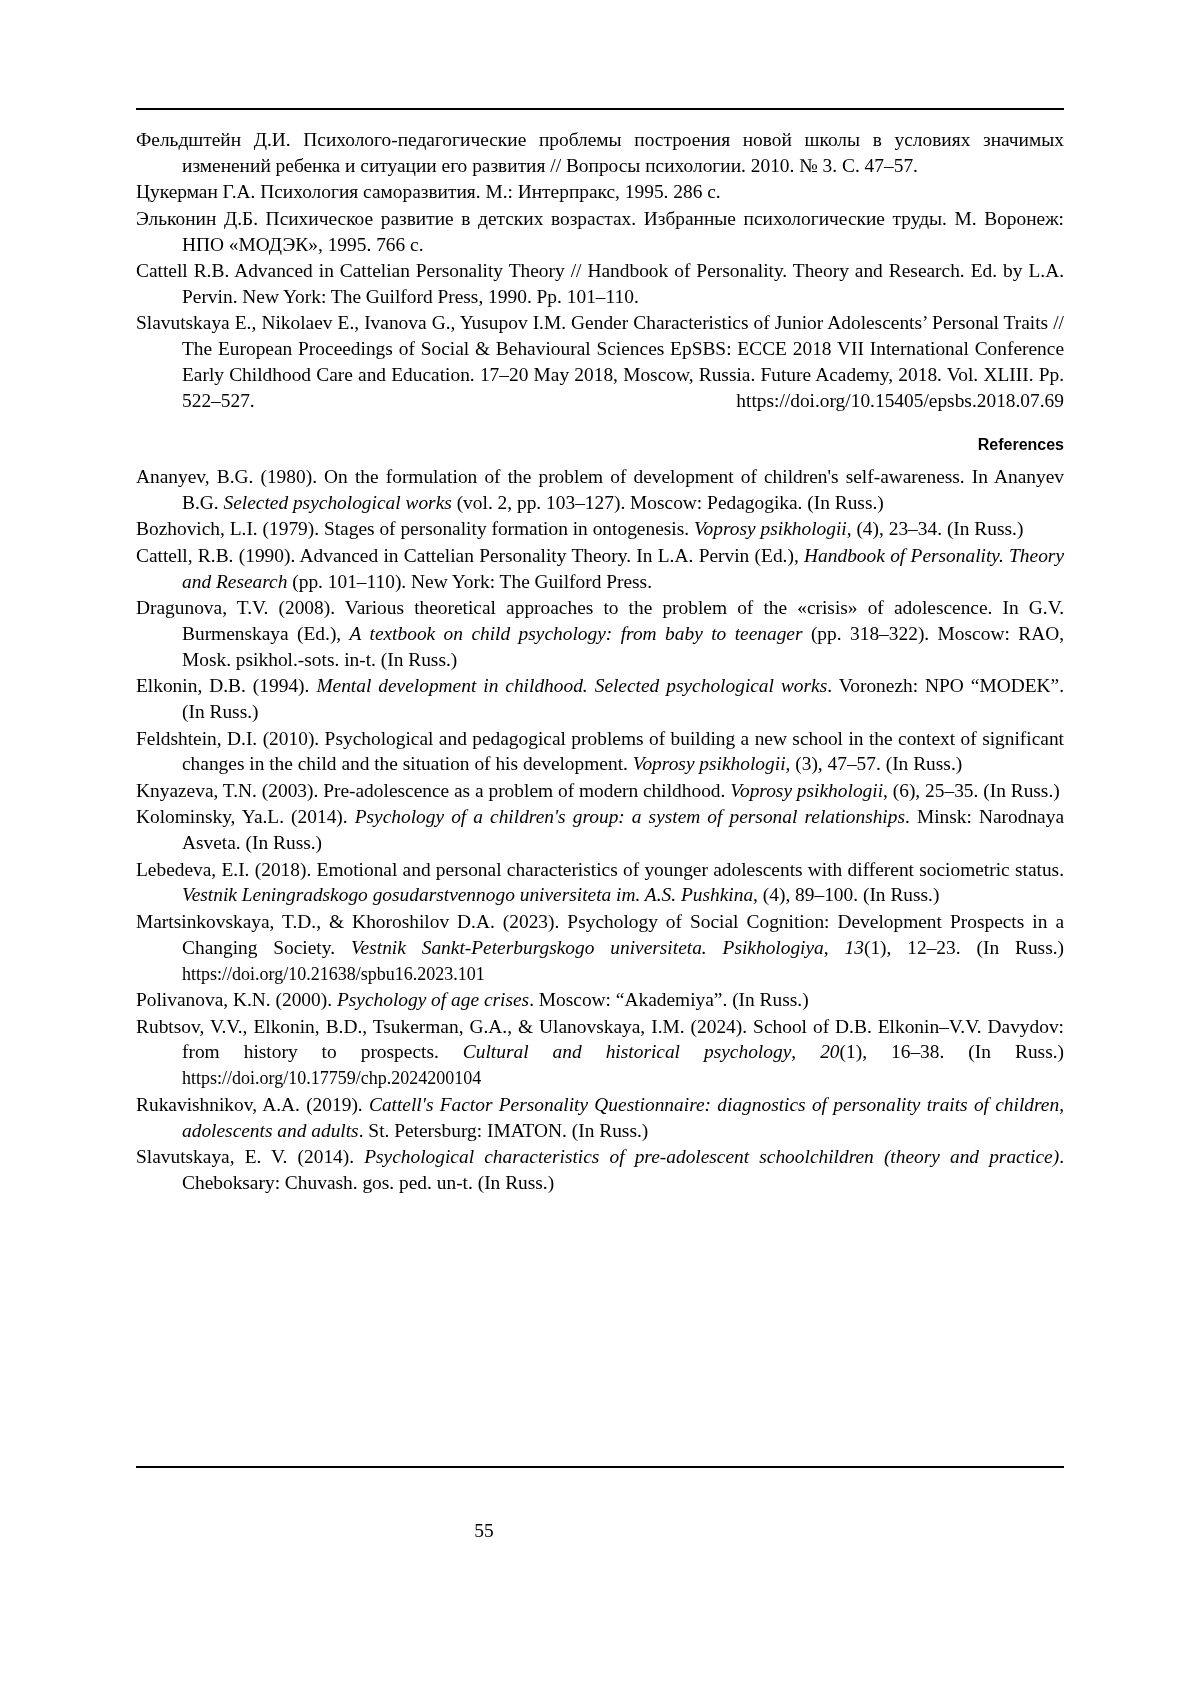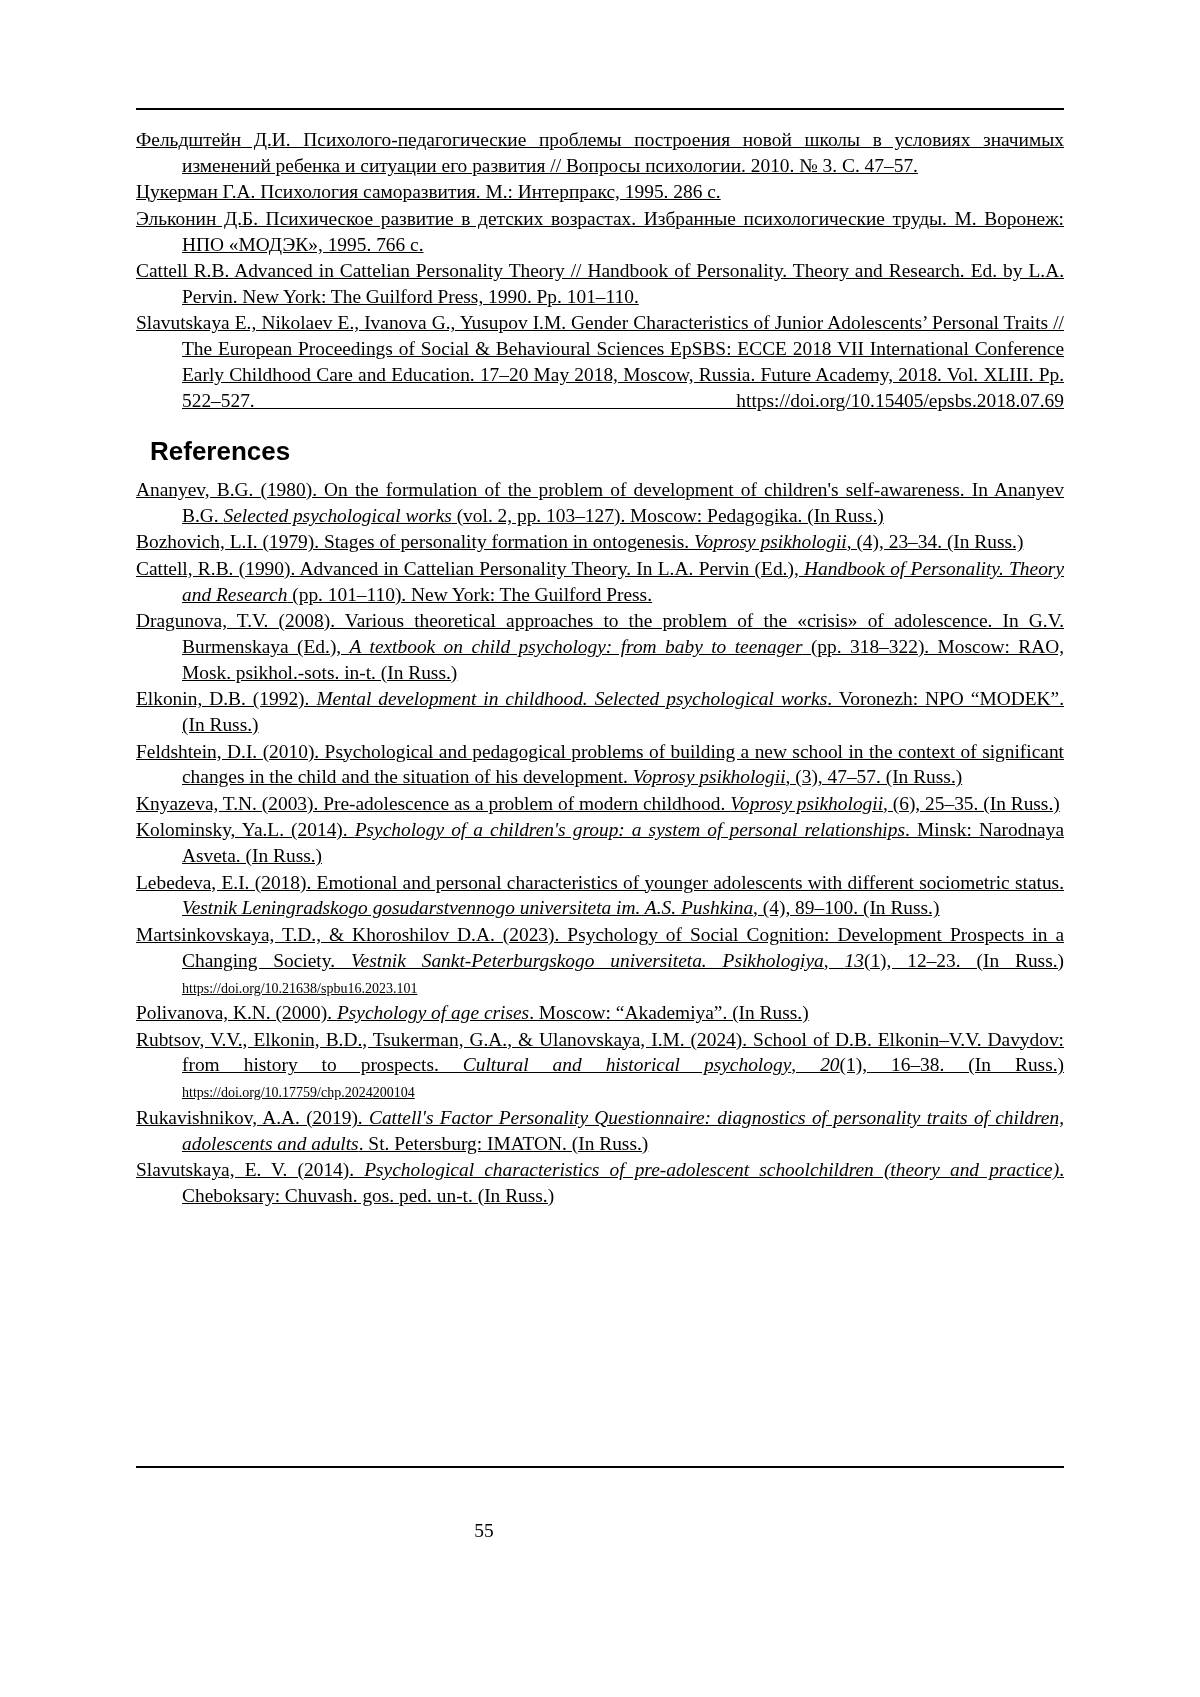--- a/index.html
+++ b/index.html
@@ -41,47 +41,46 @@
   .rule-bottom {
     position: absolute;
     left: 136px;
     top: 1466px;
     width: 928px;
   }
   .ref-list {
     margin: 0;
     padding: 0;
     list-style: none;
-    text-decoration: underline;
   }
   .ref {
     font-size: 19.4px;
     line-height: 1.335;
     text-align: justify;
     text-justify: inter-word;
     padding-left: 46px;
     text-indent: -46px;
     margin: 0 0 0.5px 0;
     hyphens: manual;
   }
   .section-heading {
     font-family: "Liberation Sans", sans-serif;
     font-weight: bold;
-    font-size: 26px;
-    margin: 22px 0 10px 14px;
-    text-align: left;
+    font-size: 16px;
+    margin: 22px 0 10px 0;
+    text-align: right;
   }
   .block-ru {
     margin-top: 19px;
   }
   .block-en {
     margin-top: 0;
   }
   i { font-style: italic; }
-  .small-link { font-size: 14px; }
+  .small-link { font-size: 18px; }
   .page-number {
     position: absolute;
     left: 0;
     top: 1520px;
     width: 968px;
     text-align: center;
     font-size: 19.4px;
   }
   
   .ref.spread-last {
@@ -105,21 +104,21 @@
         <li class="ref spread-last"><span>Slavutskaya E., Nikolaev E., Ivanova G., Yusupov I.M. Gender Characteristics of Junior Adolescents’ Personal Traits // The European Proceedings of Social &amp; Behavioural Sciences EpSBS: ECCE 2018 VII International Conference Early Childhood Care and Education. 17–20 May 2018, Moscow, Russia. Future Academy, 2018. Vol. XLIII. Pp. 522–527. https://doi.org/10.15405/epsbs.2018.07.69</span></li>
       </ul>
 
     <div class="section-heading">References</div>
 
     <ul class="ref-list block-en" id="en-list">
         <li class="ref"><span>Ananyev, B.G. (1980). On the formulation of the problem of development of children's self-awareness. In Ananyev B.G. </span><i>Selected psychological works</i><span> (vol. 2, pp. 103–127). Moscow: Pedagogika. (In Russ.)</span></li>
         <li class="ref"><span>Bozhovich, L.I. (1979). Stages of personality formation in ontogenesis. </span><i>Voprosy psikhologii</i><span>, (4), 23–34. (In Russ.)</span></li>
         <li class="ref"><span>Cattell, R.B. (1990). Advanced in Cattelian Personality Theory. In L.A. Pervin (Ed.), </span><i>Handbook of Personality. Theory and Research</i><span> (pp. 101–110). New York: The Guilford Press.</span></li>
         <li class="ref"><span>Dragunova, T.V. (2008). Various theoretical approaches to the problem of the «crisis» of adolescence. In G.V. Burmenskaya (Ed.), </span><i>A textbook on child psychology: from baby to teenager</i><span> (pp. 318–322). Moscow: RAO, Mosk. psikhol.-sots. in-t.   (In Russ.)</span></li>
-        <li class="ref"><span>Elkonin, D.B. (1992). </span><i>Mental development in childhood. Selected psychological works</i><span>. Voronezh: NPO “MODEK”. (In Russ.)</span></li>
+        <li class="ref"><span>Elkonin, D.B. (1994). </span><i>Mental development in childhood. Selected psychological works</i><span>. Voronezh: NPO “MODEK”. (In Russ.)</span></li>
         <li class="ref"><span>Feldshtein, D.I. (2010). Psychological and pedagogical problems of building a new school in the context of significant changes in the child and the situation of his development. </span><i>Voprosy psikhologii</i><span>, (3), 47–57. (In Russ.)</span></li>
         <li class="ref"><span>Knyazeva, T.N. (2003). Pre-adolescence as a problem of modern childhood. </span><i>Voprosy psikhologii</i><span>, (6), 25–35. (In Russ.)</span></li>
         <li class="ref"><span>Kolominsky, Ya.L. (2014). </span><i>Psychology of a children's group: a system of personal relationships</i><span>. Minsk: Narodnaya Asveta. (In Russ.)</span></li>
         <li class="ref"><span>Lebedeva, E.I. (2018). Emotional and personal characteristics of younger adolescents with different sociometric status. </span><i>Vestnik Leningradskogo gosudarstvennogo universiteta im. A.S. Pushkina</i><span>, (4), 89–100. (In Russ.)</span></li>
         <li class="ref"><span>Martsinkovskaya, T.D., &amp; Khoroshilov D.A. (2023). Psychology of Social Cognition: Development Prospects in a Changing Society. </span><i>Vestnik Sankt-Peterburgskogo universiteta. Psikhologiya</i><span>, </span><i>13</i><span>(1), 12–23. (In Russ.) </span><span class="small-link">https://doi.org/10.21638/spbu16.2023.101</span></li>
         <li class="ref"><span>Polivanova, K.N. (2000). </span><i>Psychology of age crises</i><span>. Moscow: “Akademiya”. (In Russ.)</span></li>
         <li class="ref"><span>Rubtsov, V.V., Elkonin, B.D., Tsukerman, G.A., &amp; Ulanovskaya, I.M. (2024). School of D.B. Elkonin–V.V. Davydov: from history to prospects. </span><i>Cultural and historical psychology</i><span>, </span><i>20</i><span>(1), 16–38. (In Russ.) </span><span class="small-link">https://doi.org/10.17759/chp.2024200104</span></li>
         <li class="ref"><span>Rukavishnikov, A.A. (2019). </span><i>Cattell's Factor Personality Questionnaire: diagnostics of personality traits of children, adolescents and adults</i><span>. St. Petersburg: IMATON. (In Russ.)</span></li>
         <li class="ref"><span>Slavutskaya, E. V. (2014). </span><i>Psychological characteristics of pre-adolescent schoolchildren (theory and practice)</i><span>. Cheboksary:  Chuvash. gos. ped. un-t. (In Russ.)</span></li>
       </ul>

